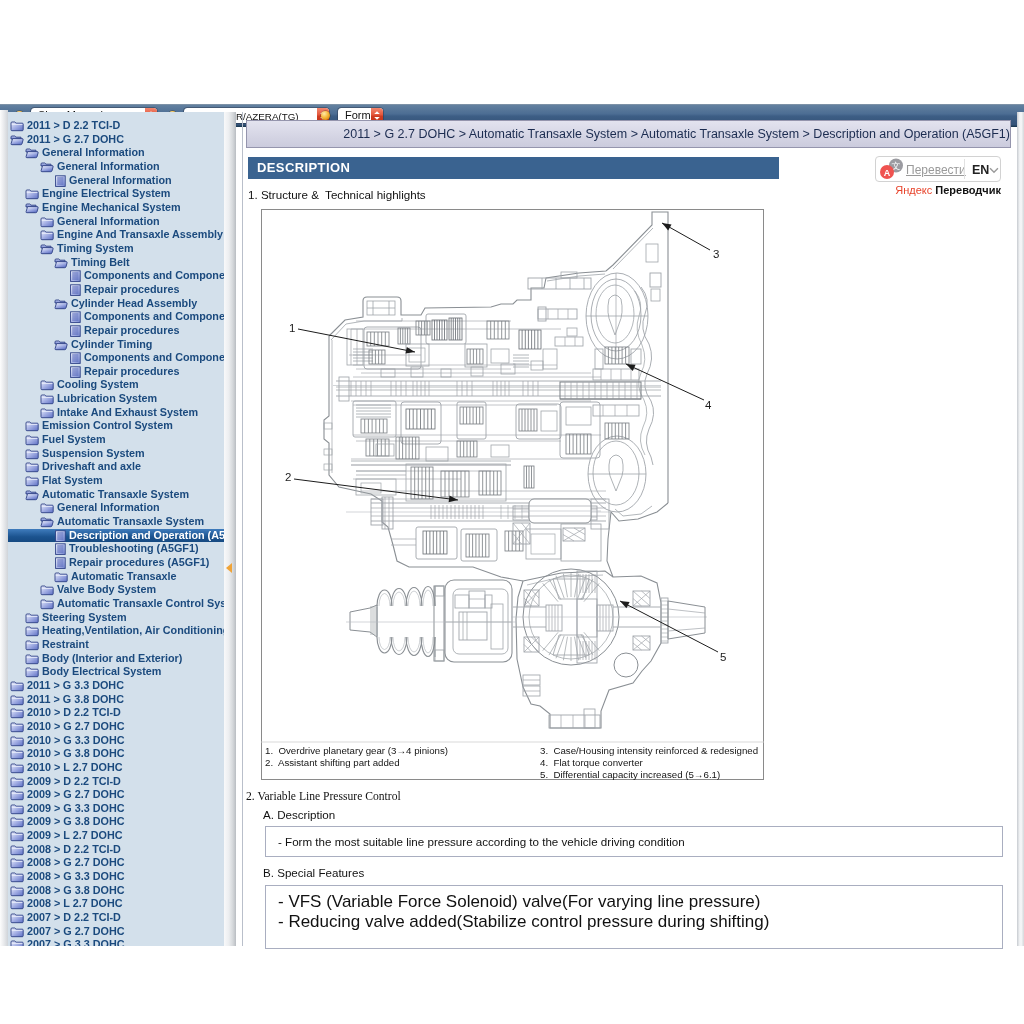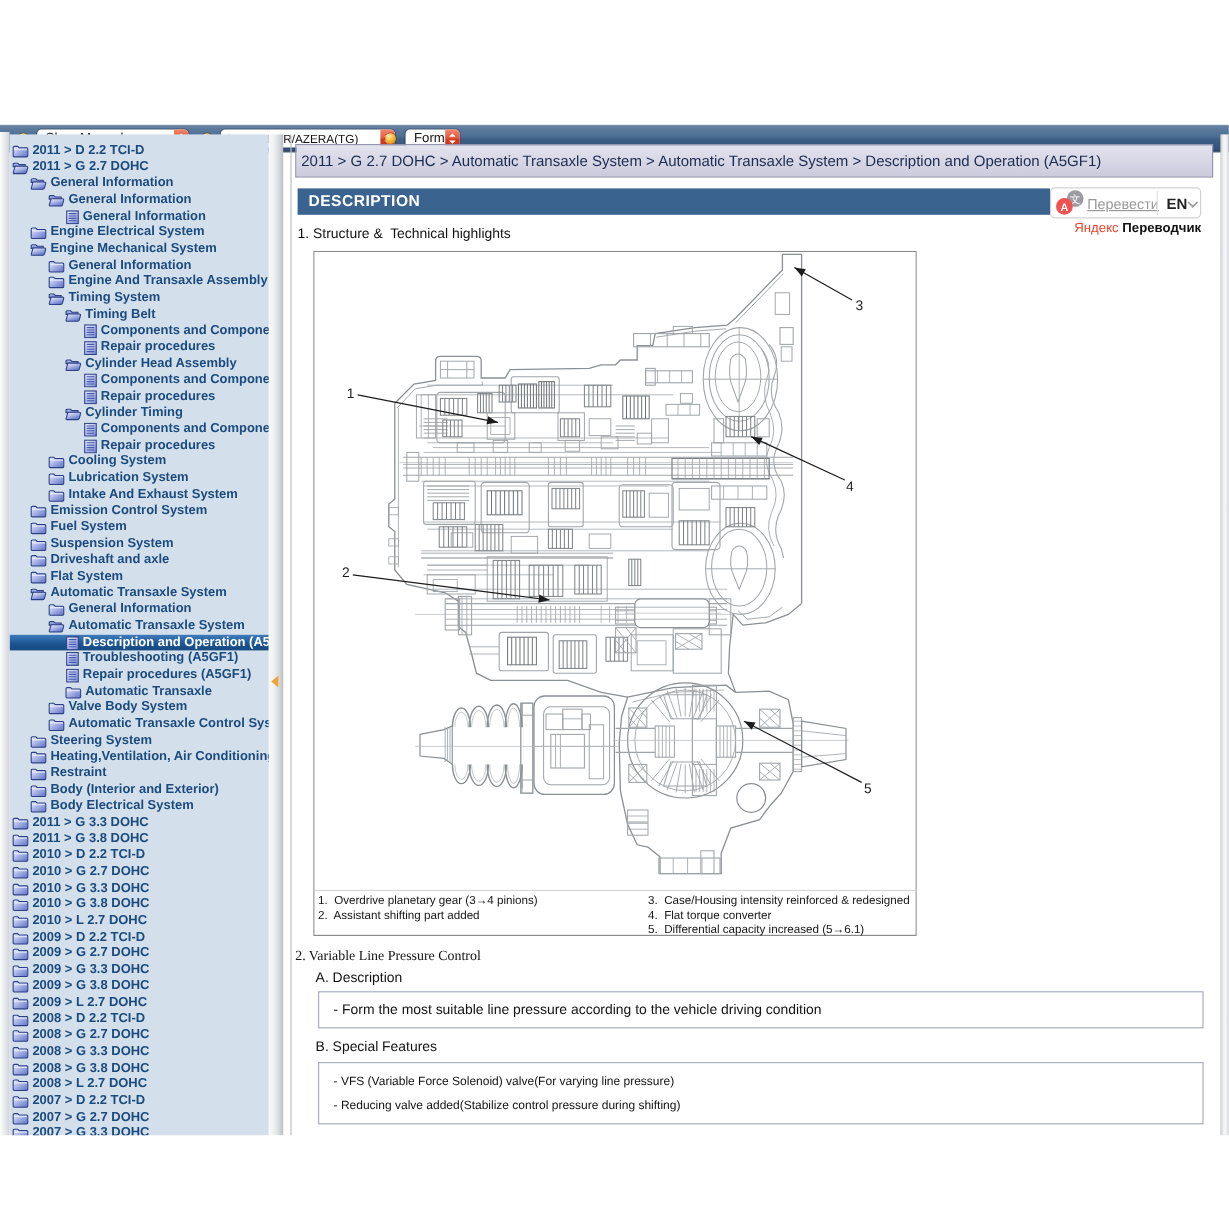--- a/index.html
+++ b/index.html
@@ -27,41 +27,41 @@
 .tr.on{background:linear-gradient(#3f7cbd,#1b538f 60%,#164a82);color:#fff;}
 #splitter{position:absolute;left:224px;top:112px;width:12px;height:834px;
   background:linear-gradient(90deg,#f8f9fa,#eceef0 40%,#d4d7da 75%,#b9bdc2);}
 #collapse{position:absolute;left:226px;top:563px;width:0;height:0;
   border-top:5px solid transparent;border-bottom:5px solid transparent;border-right:6.5px solid #f0a438;}
 #contentline{position:absolute;left:242px;top:112px;width:1px;height:834px;background:#b9bfca;}
 #vscroll{position:absolute;left:1017px;top:112px;width:7px;height:834px;
   background:linear-gradient(90deg,#c7cbd0,#eef0f2 35%,#f6f7f8 60%,#d4d7da);}
 #crumb{position:absolute;left:246px;top:120px;width:765px;height:28px;box-sizing:border-box;
   background:linear-gradient(#e3e3ef,#d2d2e2 70%,#cbcbdd);border:1px solid #9595ad;
-  font-size:12.5px;color:#1c2c50;line-height:26px;padding-left:4px;white-space:nowrap;overflow:hidden;}
-#descbar{position:absolute;left:248px;top:157px;width:627px;height:22px;background:#3a6390;
+  font-size:12.5px;color:#1c2c50;line-height:26px;padding-left:4px;white-space:nowrap;overflow:hidden;text-align:right;}
+#descbar{position:absolute;left:248px;top:157px;width:531px;height:22px;background:#3a6390;
   color:#fff;font-size:13px;font-weight:bold;line-height:22px;padding-left:9px;box-sizing:border-box;
   letter-spacing:.4px;}
 #widget{position:absolute;left:875px;top:156px;width:126px;height:26px;box-sizing:border-box;
   background:#fff;border:1px solid #d2d2d2;border-radius:4px;}
 #widget .dvd{position:absolute;left:88px;top:2px;width:1px;height:20px;background:#e2e2e2;}
 #widget .perevesti{position:absolute;left:30px;top:6px;font-size:12px;color:#9a9a9a;text-decoration:underline;}
 #widget .en{position:absolute;left:96px;top:6px;font-size:12.5px;font-weight:bold;color:#222;}
 #yandex{position:absolute;left:760px;top:184px;width:241px;text-align:right;font-size:11px;
   color:#111;font-weight:bold;}
 #yandex b{color:#e8442c;font-weight:normal;}
 #h1line{position:absolute;left:248px;top:188px;font-size:11.6px;color:#111;}
 #diagram{position:absolute;left:261px;top:209px;}
 #sec2{position:absolute;left:246px;top:790px;font-size:11.6px;color:#111;font-family:Liberation Serif, serif;}
 #secA{position:absolute;left:263px;top:808px;font-size:11.6px;color:#111;}
 #box1{position:absolute;left:265px;top:826px;width:738px;height:31px;box-sizing:border-box;
   border:1px solid #a9aec0;font-size:11.6px;color:#111;line-height:29px;padding-left:12px;}
 #secB{position:absolute;left:263px;top:866px;font-size:11.6px;color:#111;}
-#box2{position:absolute;left:265px;top:885px;width:738px;height:52px;box-sizing:border-box;
-  border:1px solid #a9aec0;font-size:10px;color:#111;padding:6px 0 0 12px;line-height:20px;}
+#box2{position:absolute;left:265px;top:885px;width:738px;height:64px;box-sizing:border-box;
+  border:1px solid #a9aec0;font-size:17px;color:#111;padding:6px 0 0 12px;line-height:20px;}
 </style>
 </head>
 <body>
 <div id="toolbar">
   <div class="dot" style="left:15px;top:7px"></div>
   <div class="sel" style="left:31px;width:126px">
       <span class="txt">Shop Manual</span>
     <div class="step">
         <svg width="8" height="11" viewBox="0 0 8 11">
           <path d="M1.2 4 L4 1.2 L6.8 4Z M1.2 7 L4 9.8 L6.8 7Z" fill="#fff"></path>

